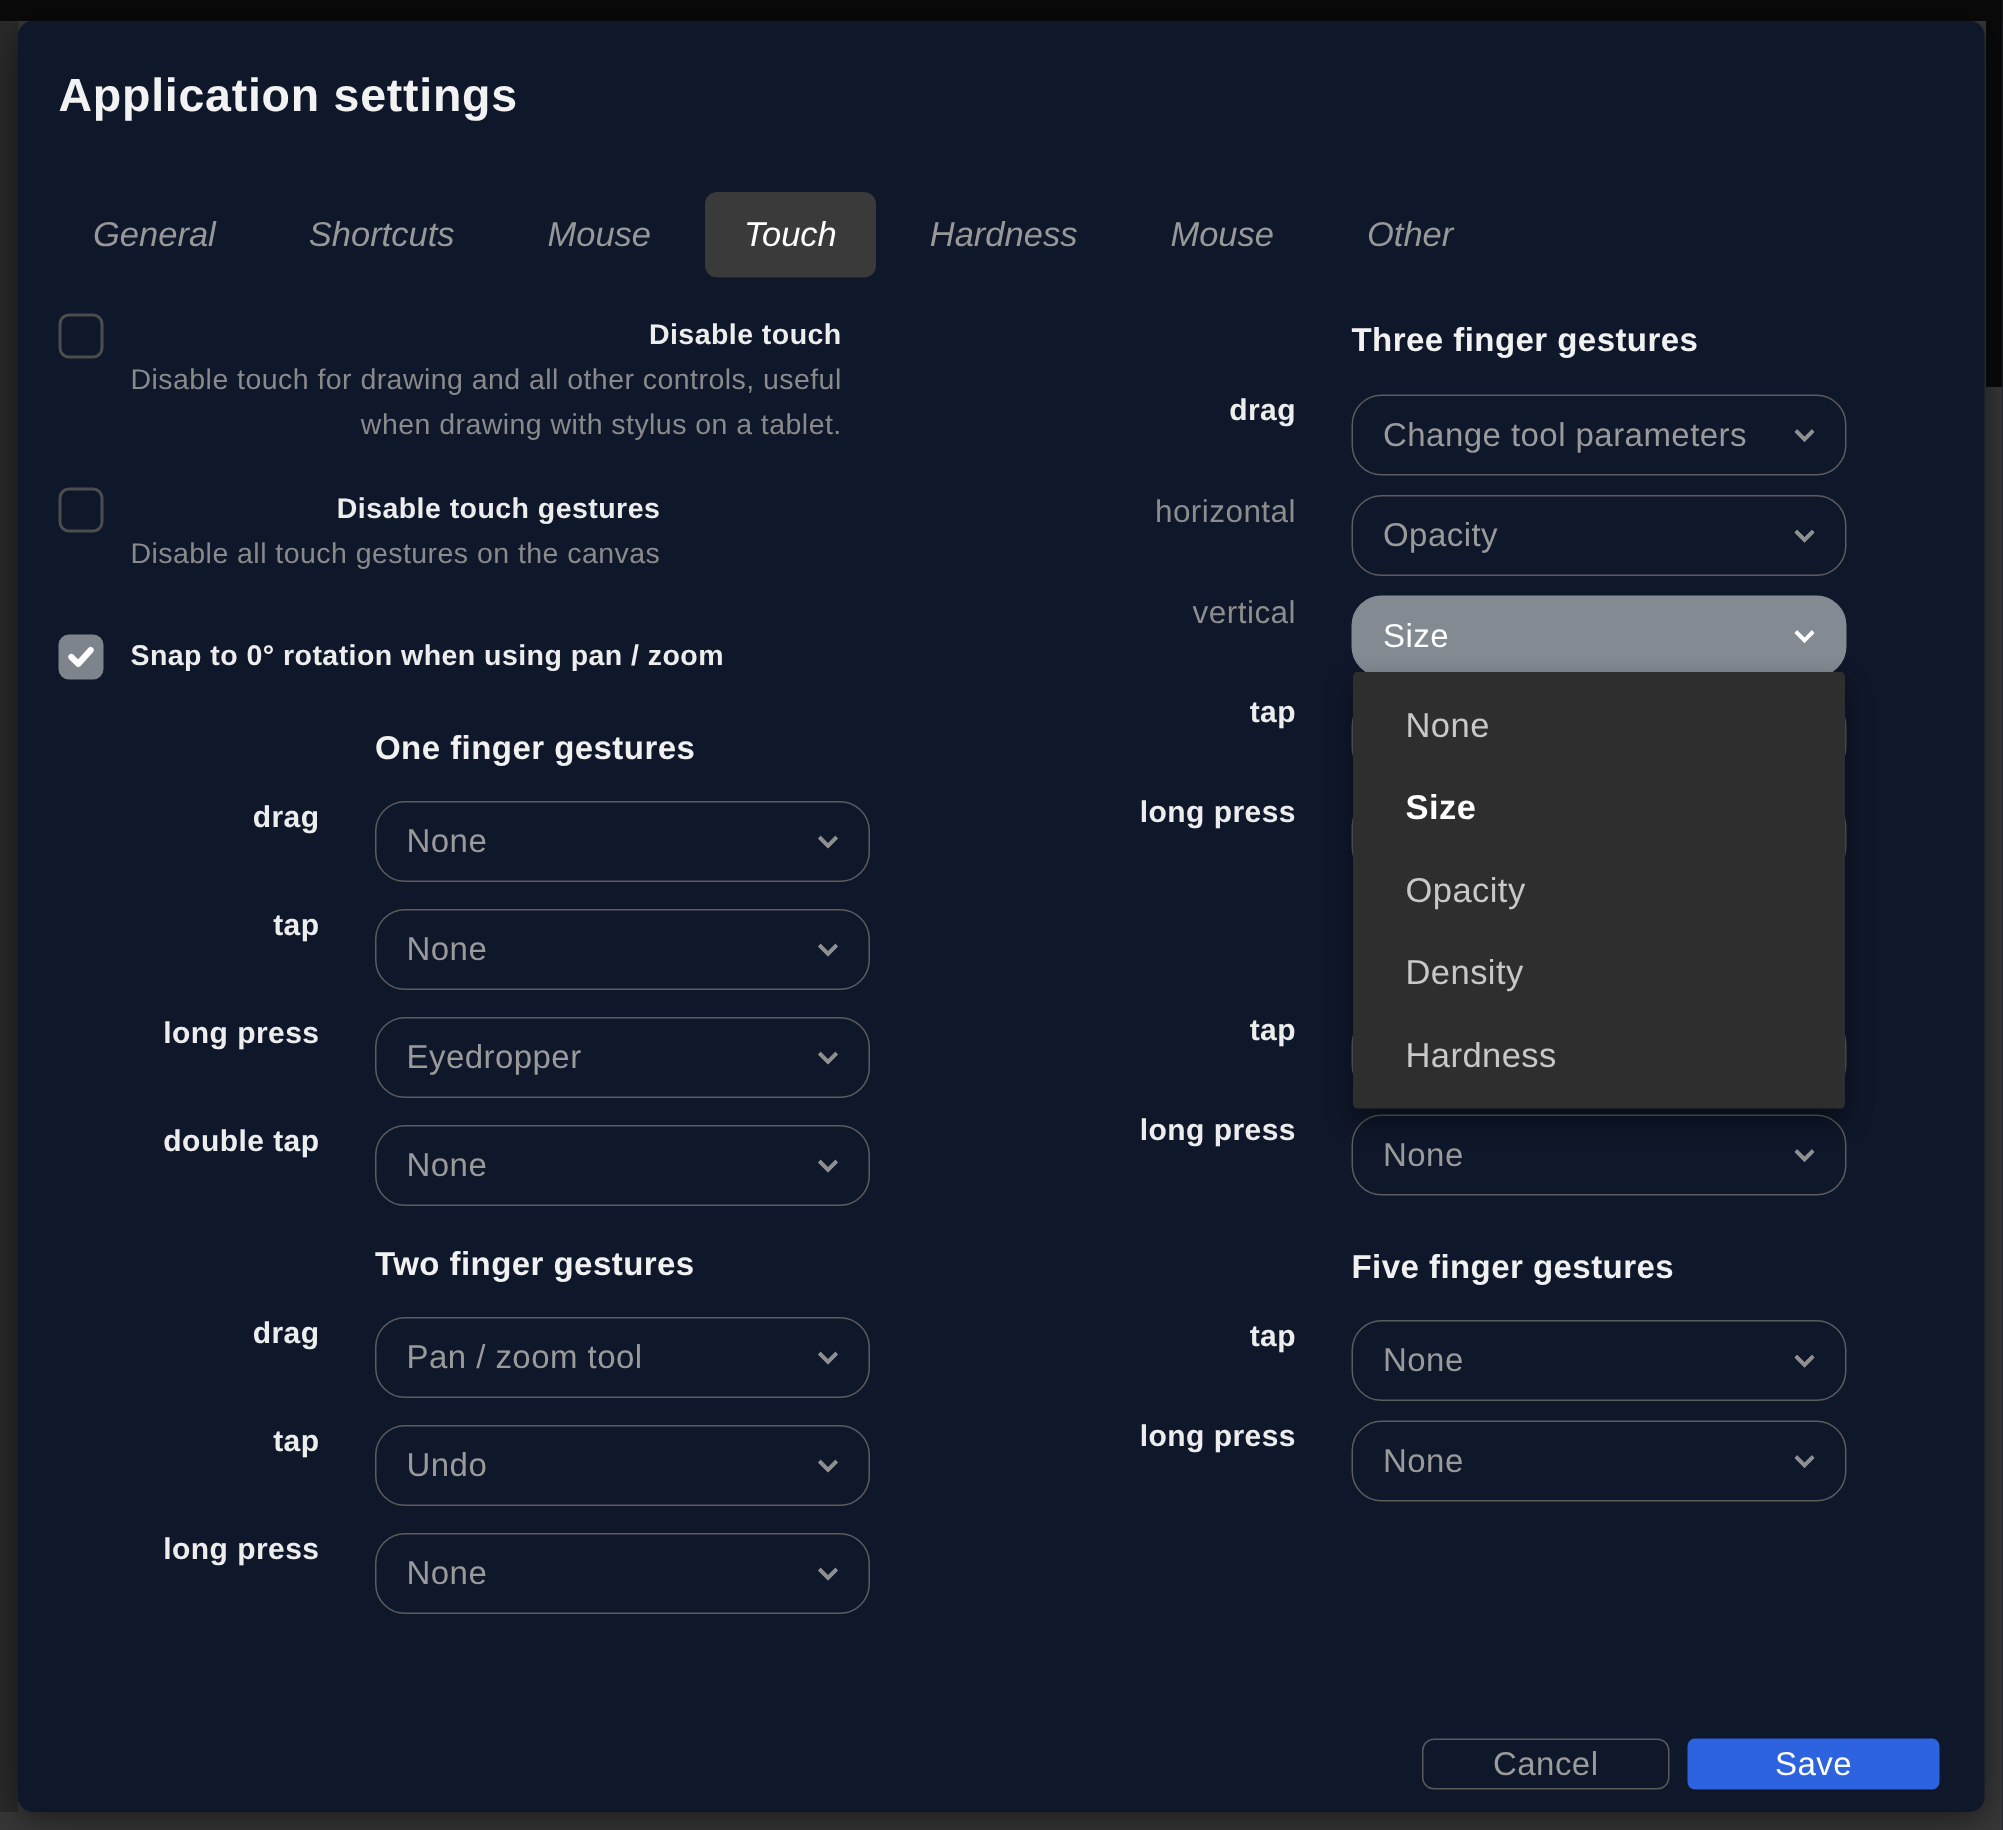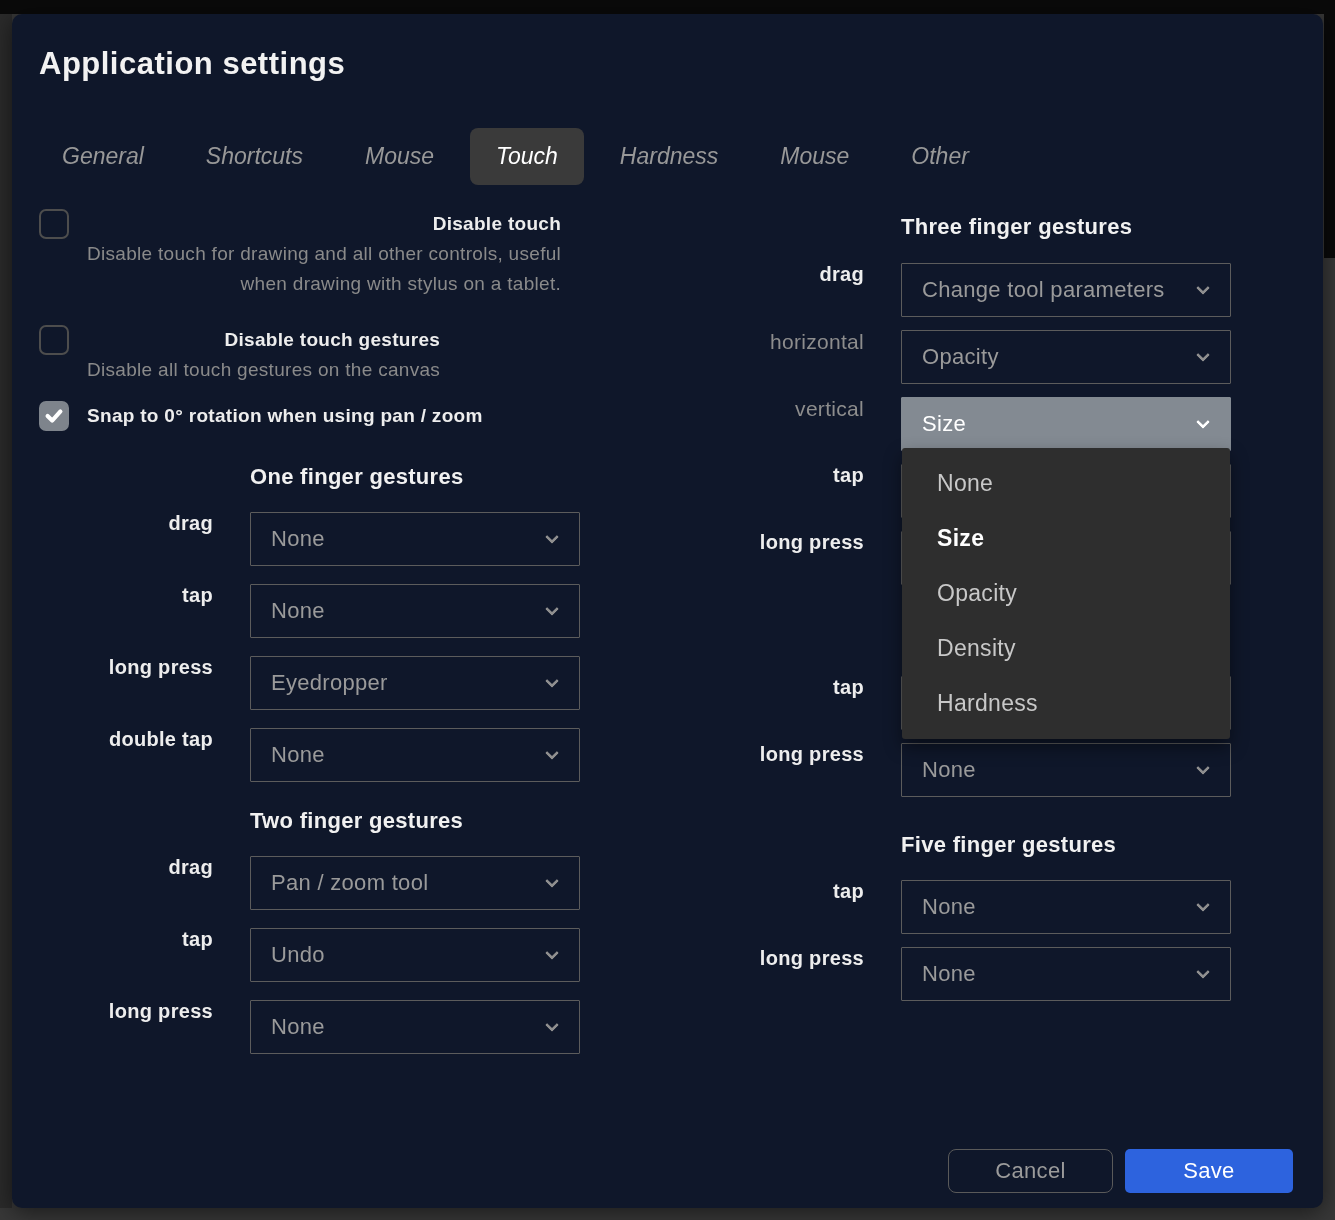--- a/index.html
+++ b/index.html
@@ -21,52 +21,52 @@
 
   .col-left  { position:absolute; left:27px;  top:195px; width:650px; }
   .col-right { position:absolute; left:715px; top:200px; width:570px; }
 
   .cbrow { display:flex; gap:18px; align-items:flex-start;text-align:right; }
   .cb { width:30px; height:30px; border:2px solid #4d4d4d; border-radius:7px; flex:0 0 30px; margin-top:0;
         display:flex; align-items:center; justify-content:center; }
   .cb.checked { background:#7e848c; border-color:#7e848c; }
   .cbtitle { font-size:19px; font-weight:bold; color:#ededed; line-height:30px; letter-spacing:.3px; }
   .cbdesc  { font-size:19px; color:#8a8a8a; line-height:30px; white-space:pre-line; letter-spacing:.3px; }
-  .mt26 { margin-top:26px; } .mt32 { margin-top:16px; }
+  .mt26 { margin-top:26px; } .mt32 { margin-top:38px; }
 
   .sect { font-size:22px; font-weight:bold; color:#f1f1f1; line-height:26px; letter-spacing:.3px; }
   .sect.l { margin:33px 0 22px 211px; }
   .sect.l2 { margin:26px 0 22px 211px; }
   .sect.r { margin:0 0 23px 174px; }
   .sect.r5 { margin:35px 0 22px 174px; }
 
   .row { display:flex; align-items:flex-start; margin-bottom:18px; }
   .col-right .row { margin-bottom:13px; }
   .lbl { width:174px; text-align:right; margin-right:37px; font-size:20px; font-weight:bold; color:#ededed; letter-spacing:.3px; }
   .col-right .lbl { width:137px; }
   .lbl.muted { font-weight:400; color:#8d8d8d; font-size:21px; }
 
-  .select { position:relative; flex:0 0 330px; width:330px; height:54px; border:1px solid #5c5c5c; border-radius:1px;
+  .select { position:relative; flex:0 0 330px; width:330px; height:54px; border:1px solid #5c5c5c; border-radius:20px;
             display:flex; align-items:center; padding:0 52px 0 20px; font-size:22px; color:#9a9a9a;
             letter-spacing:.3px; cursor:default; white-space:nowrap; overflow:hidden; }
   .chev { position:absolute; right:22px; top:50%; width:10px; height:10px;
           border-right:3px solid #8f8f8f; border-bottom:3px solid #8f8f8f; border-radius:1px;
           transform:translateY(-70%) rotate(45deg); }
   .select.focused { background:#838a92; border-color:#838a92; color:#ffffff; font-weight:500; }
   .select.focused .chev { border-color:#ffffff; }
 
   .spacer4 { height:0; margin-top:91px; }
 
   .popup { position:absolute; left:890px; top:434px; width:328px; height:291px; background:#2e2e2e;
            border-radius:3px; box-shadow:0 8px 18px rgba(0,0,0,.45); z-index:20; padding-top:8px; }
   .opt { height:55px; line-height:55px; padding-left:35px; font-size:23px; color:#c8c8c8; letter-spacing:.3px; cursor:default; }
   .opt.selected { color:#ffffff; font-weight:bold; }
 
   .footer { position:absolute; right:30px; bottom:15px; display:flex; gap:12px; }
-  .btn { height:44px; font-size:22px; display:flex; align-items:center; justify-content:center;
+  .btn { height:34px; font-size:22px; display:flex; align-items:center; justify-content:center;
          letter-spacing:.3px; cursor:default; }
   .btn.cancel { width:165px; background:transparent; border:1px solid #5a5a5a; border-radius:8px; color:#9b9b9b; }
   .btn.save   { width:168px; background:#2d63de; border:none; border-radius:5px; color:#ffffff; }
 
   .checkmark { width:22px; height:22px; }
 </style>
 </head>
 <body>
 
 <div class="bg-top"></div>

